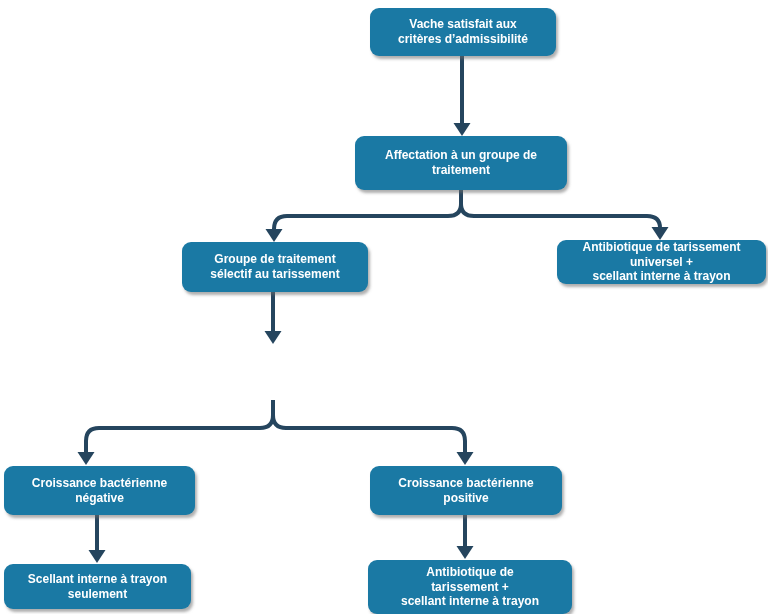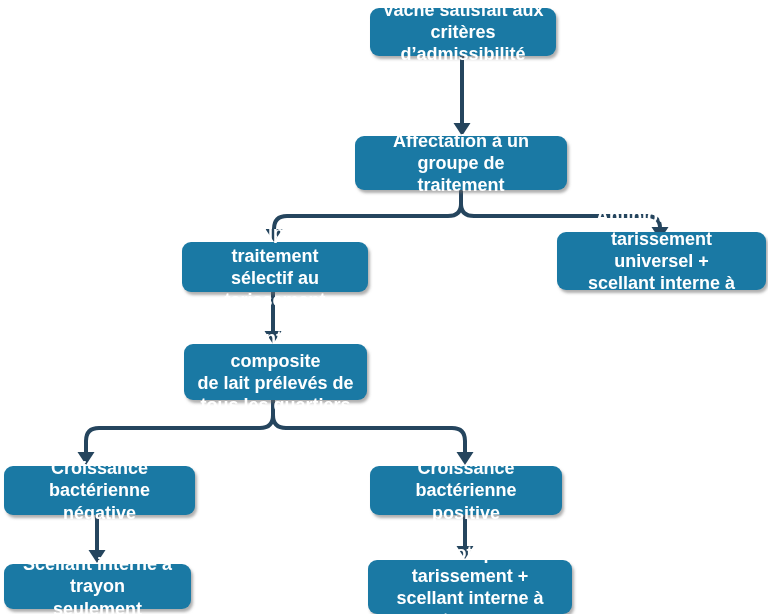--- a/index.html
+++ b/index.html
@@ -26,31 +26,31 @@
   .node {
     position: absolute;
     background: #1A79A4;
     color: #ffffff;
     border-radius: 9px;
     display: flex;
     align-items: center;
     justify-content: center;
     text-align: center;
     font-weight: bold;
-    font-size: 18px;
+    font-size: 12px;
     line-height: 1.24;
     white-space: pre-line;
     box-shadow: 2px 3px 3px rgba(110, 110, 110, 0.55);
     padding: 3px 6px;
     box-sizing: border-box;
   }
   #node-eligibility        { left: 370px; top: 8px;   width: 186px; height: 48px; }
   #node-assignment         { left: 355px; top: 136px; width: 212px; height: 54px; }
   #node-selective-group    { left: 182px; top: 242px; width: 186px; height: 50px; }
-  #node-blanket-antibiotic { left: 557px; top: 232px; width: 209px; height: 58px; }
+  #node-blanket-antibiotic { left: 557px; top: 240px; width: 209px; height: 44px; }
   #node-composite-samples  { left: 184px; top: 344px; width: 183px; height: 56px; }
   #node-growth-negative    { left: 4px;   top: 466px; width: 191px; height: 49px; }
   #node-growth-positive    { left: 370px; top: 466px; width: 192px; height: 49px; }
   #node-sealant-only       { left: 4px;   top: 564px; width: 187px; height: 45px; }
   #node-antibiotic-sealant { left: 368px; top: 560px; width: 204px; height: 54px; }
 
   .edge-line {
     fill: none;
     stroke: #25455E;
     stroke-width: 4;
@@ -114,23 +114,20 @@
   <div class="node" id="node-selective-group">Groupe de traitement
 sélectif au tarissement</div>
 
   <div class="node" id="node-assignment">Affectation à un groupe de
 traitement</div>
 
   <div class="node" id="node-blanket-antibiotic">Antibiotique de tarissement
 universel +
 scellant interne à trayon</div>
 
-  <div class="node" id="node-composite-samples">Échantillons composite
-de lait prélevés de
-tous les quartiers</div>
 
   <div class="node" id="node-growth-negative">Croissance bactérienne
 négative</div>
 
   <div class="node" id="node-growth-positive">Croissance bactérienne
 positive</div>
 
   <div class="node" id="node-sealant-only">Scellant interne à trayon
 seulement</div>
 

